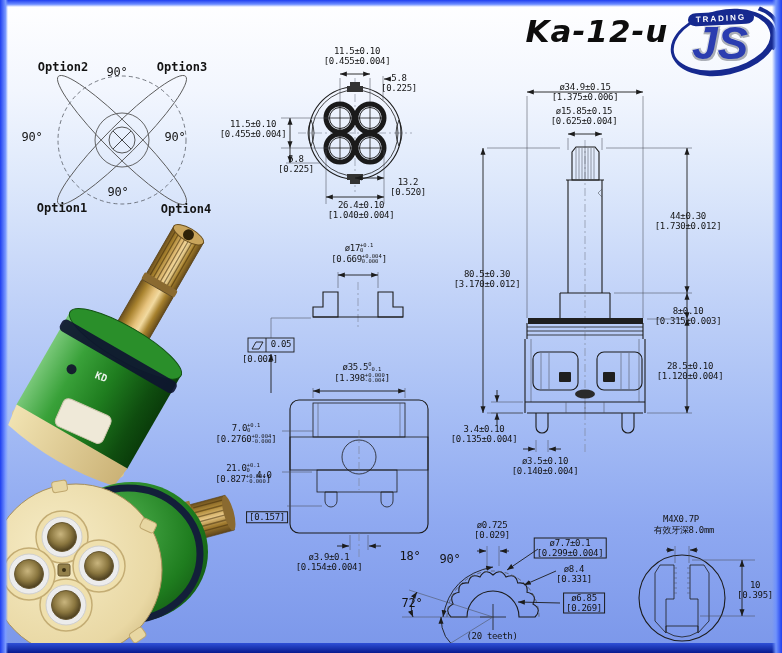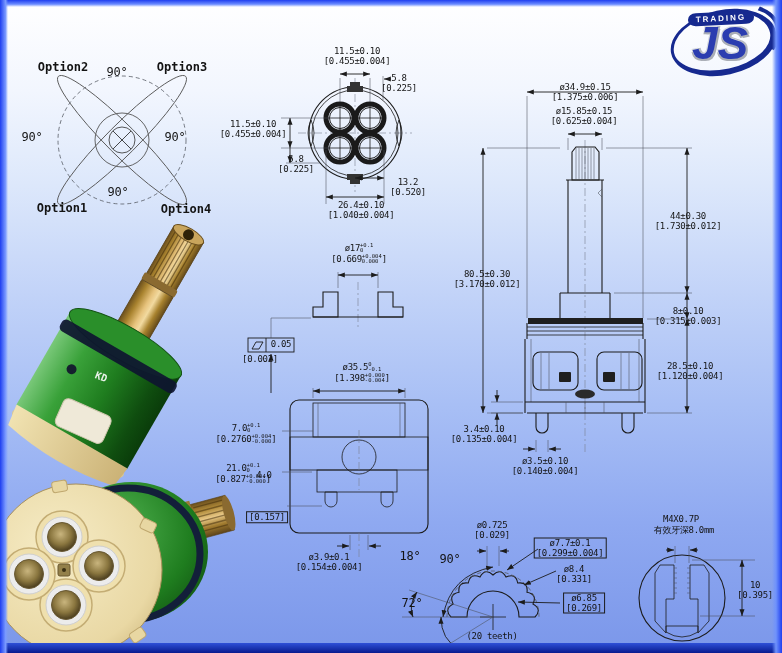--- a/index.html
+++ b/index.html
@@ -389,20 +389,21 @@
       <line class="xl" x1="675" y1="563" x2="675" y2="546"></line>
         <line class="xl" x1="689" y1="563" x2="689" y2="546"></line>
       <line class="dl" x1="666" y1="550" x2="674" y2="550" marker-end="url(#arr)"></line>
       <line class="dl" x1="698" y1="550" x2="690" y2="550" marker-end="url(#arr)"></line>
       <line class="xl" x1="692" y1="560" x2="755" y2="560"></line>
         <line class="xl" x1="700" y1="616" x2="755" y2="616"></line>
       <line class="dl" x1="742" y1="560" x2="742" y2="616" marker-start="url(#arr)" marker-end="url(#arr)"></line>
     </g>
   </svg>
 
+  <div class="title">Ka-12-u</div>
   <div class="logo">
     <div class="swoosh s2"></div>
     <div class="swoosh s1"></div>
     <div class="banner">TRADING</div>
     <div class="js">JS</div>
   </div>
 
   <div class="lbl opt" style="left:63px;top:68px">Option2</div>
   <div class="lbl opt" style="left:182px;top:68px">Option3</div>
   <div class="lbl opt" style="left:62px;top:209px">Option1</div>

